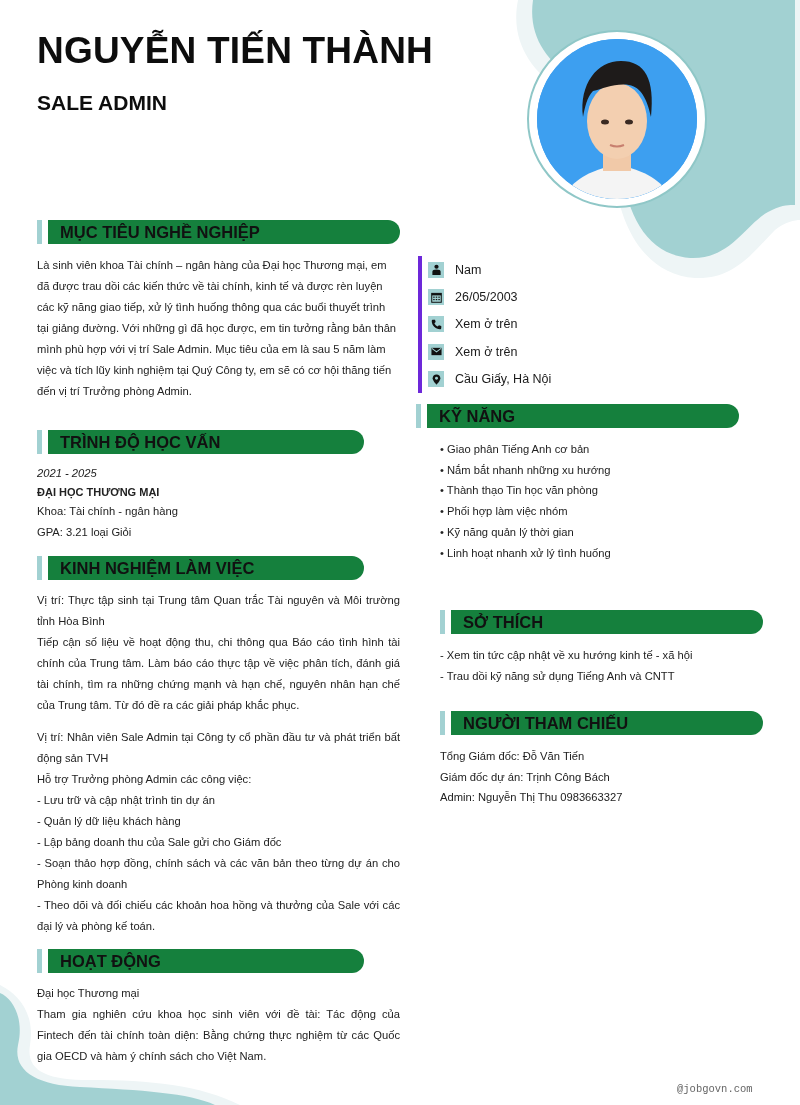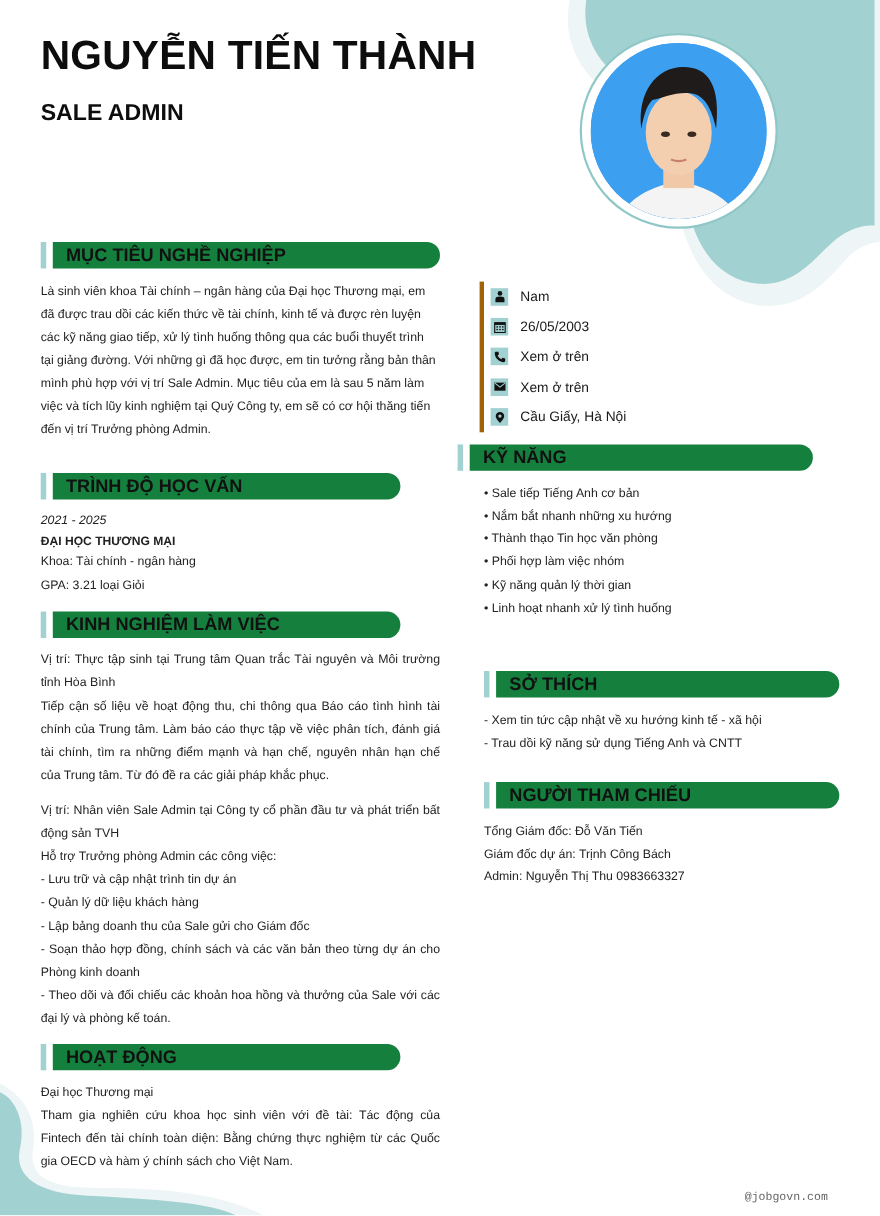--- a/index.html
+++ b/index.html
@@ -19,21 +19,21 @@
     .heading { position: absolute; height: 24px; display: flex; align-items: stretch; }
     .heading .bar { width: 5px; background: #a2d1d2; margin-right: 6px; }
     .heading .pill { flex: 1; background: #15803d; border-radius: 0 12px 12px 0; display: flex; align-items: center; padding-left: 12px; }
     .heading .pill span { font-size: 16.5px; font-weight: 700; color: #111; white-space: nowrap; }
 
     .text { position: absolute; font-size: 11.2px; color: #222; line-height: 21px; }
     .justify { text-align: justify; }
     .italic { font-style: italic; }
     .bold { font-weight: 700; }
 
-    .info { position: absolute; left: 436px; top: 256px; border-left: 4px solid #a16207; padding-left: 6px; }
+    .info { position: absolute; left: 418px; top: 256px; border-left: 4px solid #6d28d9; padding-left: 6px; }
     .info-row { display: flex; align-items: center; height: 27.4px; }
     .info-icon { width: 16px; height: 16px; background: #a2d1d2; display: flex; align-items: center; justify-content: center; margin-right: 11px; }
     .info-icon svg { width: 11px; height: 11px; }
     .info-row .val { font-size: 12.5px; color: #1a1a1a; }
 
     .list { position: absolute; font-size: 11.2px; color: #222; }
     .list div { line-height: 20.7px; white-space: nowrap; }
 
     .watermark { position: absolute; left: 677px; top: 1083px; font-family: "Liberation Mono", "DejaVu Sans Mono", monospace; font-size: 10.5px; color: #666; }
   </style>
@@ -85,21 +85,21 @@
 <div class="text" style="left:37px; top:501px; line-height:20px;">Khoa: Tài chính - ngân hàng</div>
 <div class="text" style="left:37px; top:522px; line-height:20px;">GPA: 3.21 loại Giỏi</div>
 
 <div class="heading" style="left:37px; top:556px; width:327px;">
   <div class="bar"></div>
   <div class="pill">
       <span>KINH NGHIỆM LÀM VIỆC</span>
     </div>
 </div>
 <div class="text justify" style="left:37px; top:590px; width:363px;">Vị trí: Thực tập sinh tại Trung tâm Quan trắc Tài nguyên và Môi trường tỉnh Hòa Bình</div>
-<div class="text justify" style="left:37px; top:632px; width:363px;">Tiếp cận số liệu về hoạt động thu, chi thông qua Báo cáo tình hình tài chính của Trung tâm. Làm báo cáo thực tập về việc phân tích, đánh giá tài chính, tìm ra những điểm mạnh và hạn chế, nguyên nhân hạn chế của Trung tâm. Từ đó đề ra các giải pháp khắc phục.</div>
+<div class="text justify" style="left:37px; top:632px; width:363px;">Tiếp cận số liệu về hoạt động thu, chi thông qua Báo cáo tình hình tài chính của Trung tâm. Làm báo cáo thực tập về việc phân tích, đánh giá tài chính, tìm ra những chứng mạnh và hạn chế, nguyên nhân hạn chế của Trung tâm. Từ đó đề ra các giải pháp khắc phục.</div>
 
 <div class="text justify" style="left:37px; top:727px; width:363px;">Vị trí: Nhân viên Sale Admin tại Công ty cổ phần đầu tư và phát triển bất động sản TVH</div>
 <div class="text" style="left:37px; top:769px; width:363px;">Hỗ trợ Trưởng phòng Admin các công việc:</div>
 <div class="text" style="left:37px; top:790px; width:363px;">- Lưu trữ và cập nhật trình tin dự án</div>
 <div class="text" style="left:37px; top:811px; width:363px;">- Quản lý dữ liệu khách hàng</div>
 <div class="text" style="left:37px; top:832px; width:363px;">- Lập bảng doanh thu của Sale gửi cho Giám đốc</div>
 <div class="text justify" style="left:37px; top:853px; width:363px;">- Soạn thảo hợp đồng, chính sách và các văn bản theo từng dự án cho Phòng kinh doanh</div>
 <div class="text justify" style="left:37px; top:895px; width:363px;">- Theo dõi và đối chiếu các khoản hoa hồng và thưởng của Sale với các đại lý và phòng kế toán.</div>
 
 <div class="heading" style="left:37px; top:949px; width:327px;">
@@ -166,21 +166,21 @@
   </div>
 </div>
 
 <div class="heading" style="left:416px; top:404px; width:323px;">
   <div class="bar"></div>
   <div class="pill">
       <span>KỸ NĂNG</span>
     </div>
 </div>
 <div class="list" style="left:440px; top:439px;">
-  <div>• Sale tiếp Tiếng Anh cơ bản</div>
+  <div>• Giao phân Tiếng Anh cơ bản</div>
   <div>• Nắm bắt nhanh những xu hướng</div>
   <div>• Thành thạo Tin học văn phòng</div>
   <div>• Phối hợp làm việc nhóm</div>
   <div>• Kỹ năng quản lý thời gian</div>
   <div>• Linh hoạt nhanh xử lý tình huống</div>
 </div>
 
 <div class="heading" style="left:440px; top:610px; width:323px;">
   <div class="bar"></div>
   <div class="pill">

